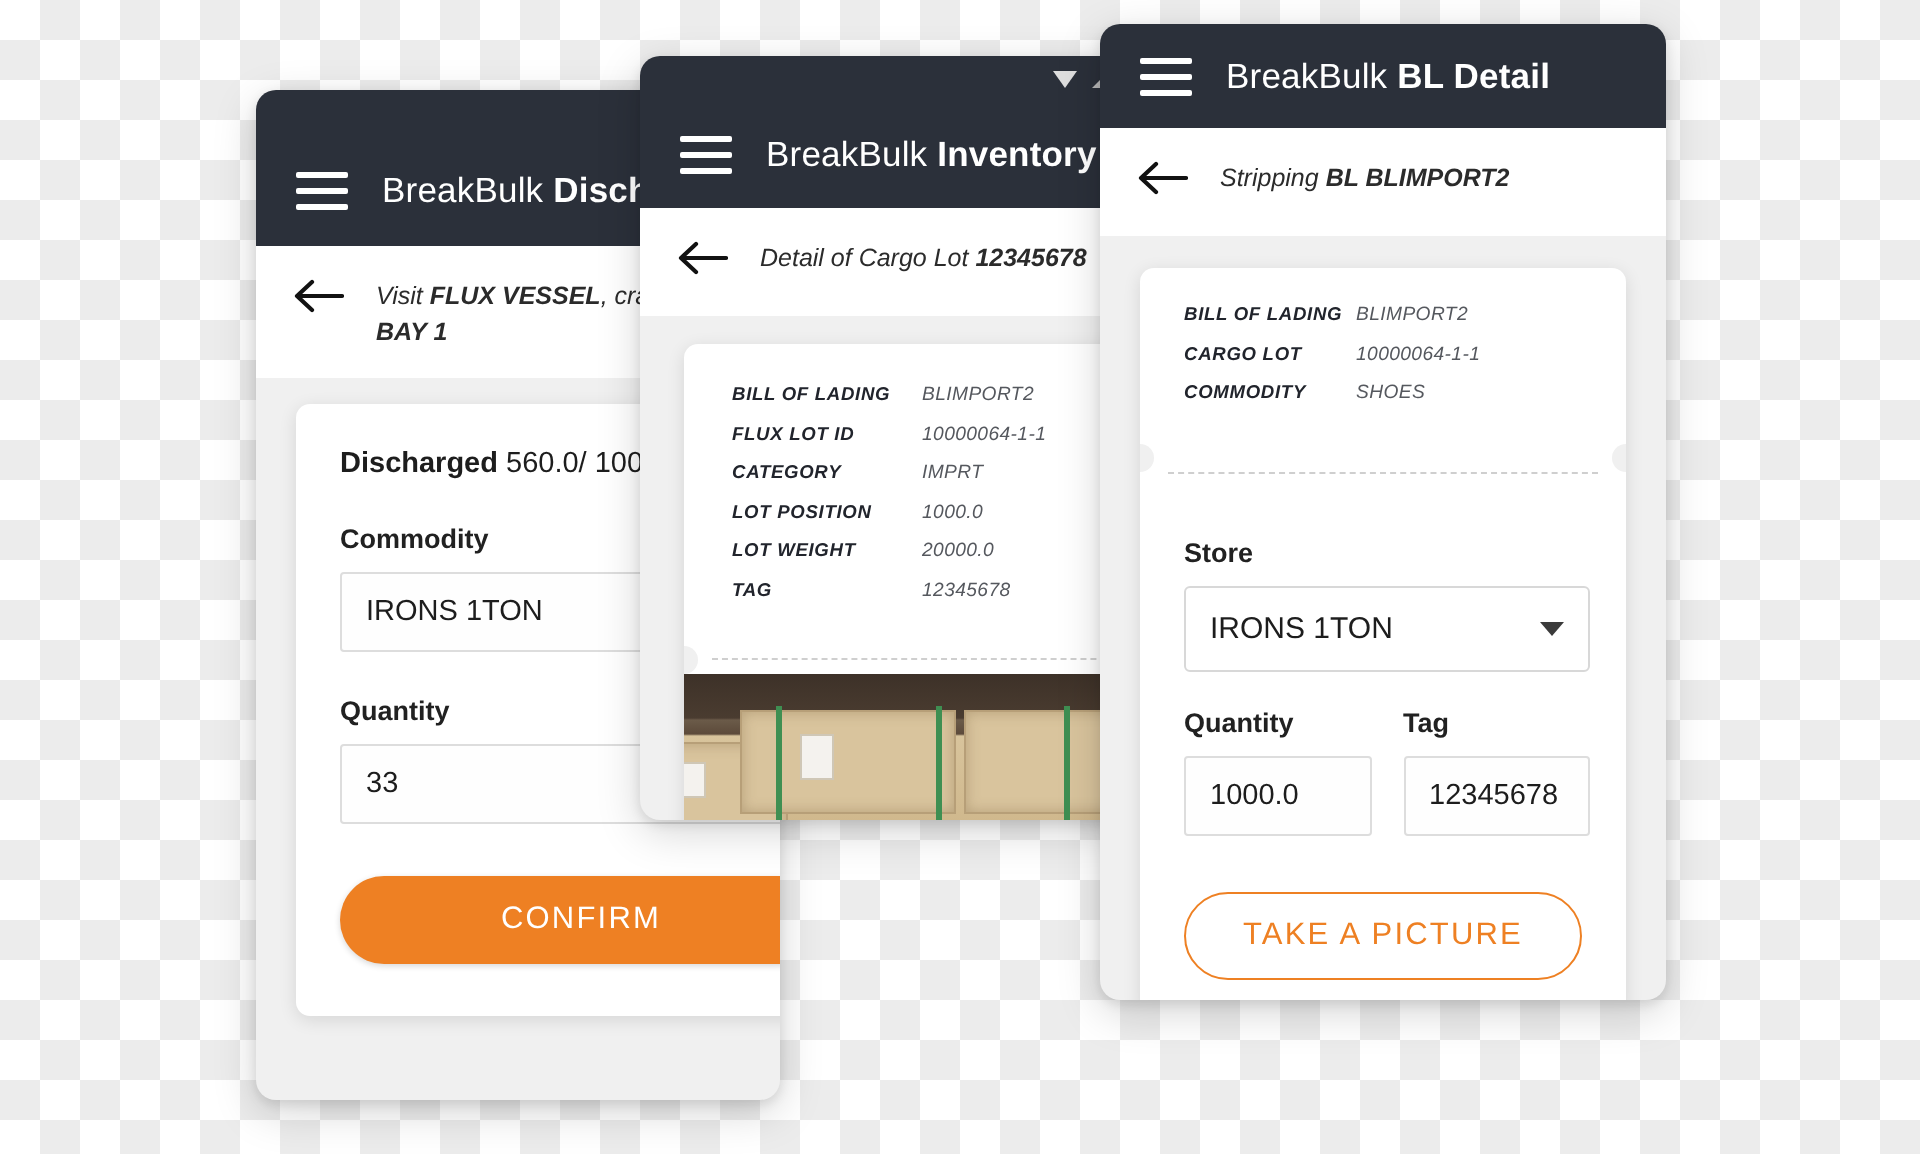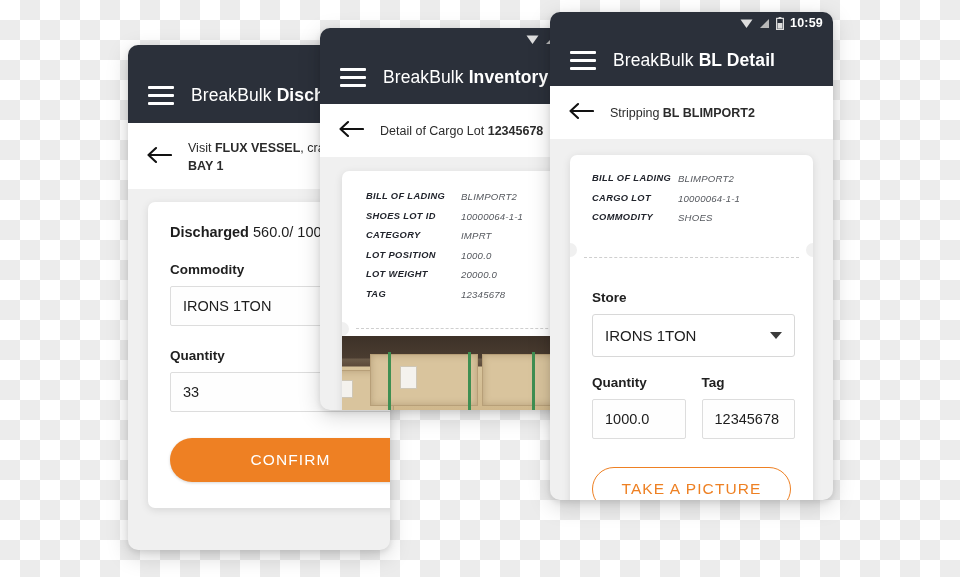--- a/index.html
+++ b/index.html
@@ -58,23 +58,24 @@
     padding: 0 0 0 20px;
   }
   .hamburger { width: 26px; display: flex; flex-direction: column; gap: 5px; cursor: pointer; }
   .hamburger span { display: block; height: 3px; background: #ffffff; border-radius: 1px; }
   .app-title { font-size: 17.5px; font-weight: 500; color: #ffffff; white-space: nowrap; letter-spacing: .1px; }
   .app-title b { font-weight: bold; }
 
   .subbar {
     background: #ffffff;
     display: flex;
-    align-items: center;
+    align-items: flex-start;
     gap: 16px;
     padding: 14px 16px 14px 18px;
+    font-style: italic;
   }
   .backarrow { flex: 0 0 auto; margin-top: 1px; cursor: pointer; }
   .subtitle { font-size: 12.5px; color: #2b2b2b; line-height: 1.45; padding-top: 2px; white-space: nowrap; }
   .subtitle b { font-weight: bold; }
 
   
   .card {
     background: #ffffff;
     border-radius: 7px;
     box-shadow: 0 2px 9px rgba(0,0,0,0.11);
@@ -268,21 +269,21 @@
     </div>
   </div>
 
   <div class="ticket">
     <div class="ticket-top">
       <div class="spec-row">
         <span class="spec-key">BILL OF LADING</span>
         <span class="spec-val">BLIMPORT2</span>
       </div>
       <div class="spec-row">
-        <span class="spec-key">SHOES LOT ID</span>
+        <span class="spec-key">FLUX LOT ID</span>
         <span class="spec-val">10000064-1-1</span>
       </div>
       <div class="spec-row">
         <span class="spec-key">CATEGORY</span>
         <span class="spec-val">IMPRT</span>
       </div>
       <div class="spec-row">
         <span class="spec-key">LOT POSITION</span>
         <span class="spec-val">1000.0</span>
       </div>
@@ -324,40 +325,20 @@
 
   <div class="btn-stack" style="padding:14px 22px 0 22px; background:transparent; width:270px; margin-left:22px;">
     <div class="btn btn-outline">ADD DAMAGE</div>
 
   </div>
 </div>
 
 <div class="panel" id="panel-bl">
 
   <div class="appbar">
-    <div class="statusbar">
-      <span class="sb-icon">
-        <svg width="13" height="11" viewBox="0 0 13 11">
-            <path d="M0.5 1.5 L12.5 1.5 L6.5 10 Z" fill="#dedede"></path>
-          </svg>
-      </span>
-      <span class="sb-icon">
-        <svg width="11" height="11" viewBox="0 0 11 11">
-            <path d="M10 1 L10 10 L1 10 Z" fill="#b9b9b9"></path>
-          </svg>
-      </span>
-      <span class="sb-icon">
-        <svg width="8" height="13" viewBox="0 0 8 13">
-          <rect x="2.6" y="0" width="2.8" height="1.4" fill="#dedede"></rect>
-          <rect x="0.6" y="1.4" width="6.8" height="11" fill="none" stroke="#dedede" stroke-width="1.2"></rect>
-          <rect x="1.6" y="6" width="4.8" height="5.6" fill="#dedede"></rect>
-        </svg>
-      </span>
-      <span class="clock">10:59</span>
-    </div>
     <div class="appbar-main">
       <div class="hamburger">
         <span></span>
           <span></span>
           <span></span>
       </div>
       <div class="app-title"><span>BreakBulk </span><b>BL Detail</b></div>
     </div>
   </div>
 

